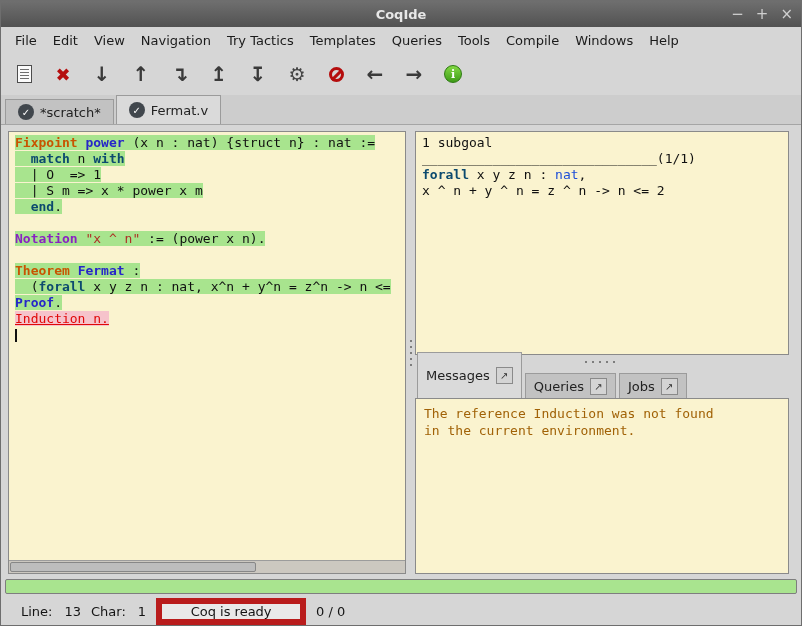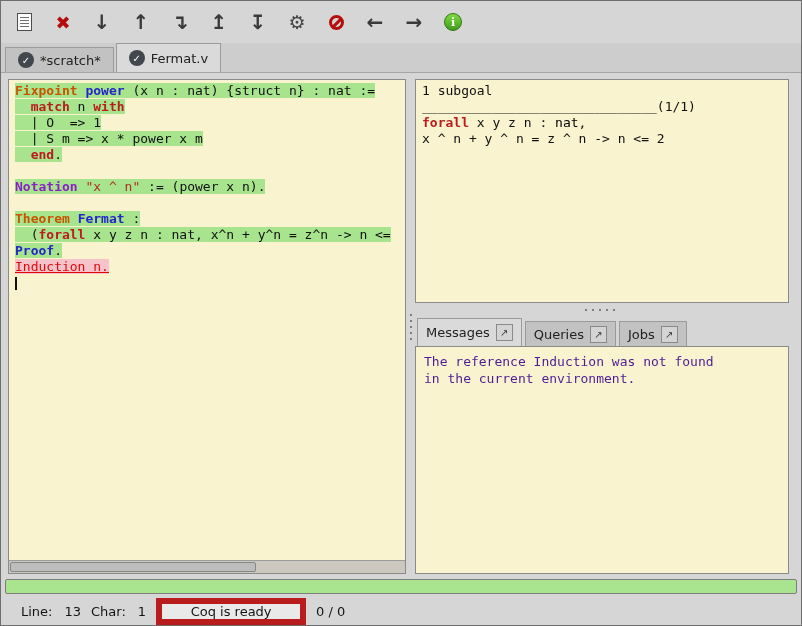--- a/index.html
+++ b/index.html
@@ -61,57 +61,78 @@
   .right-col { flex:1; min-width:0; display:flex; flex-direction:column; }
   .goals-pane { height:224px; flex:none; overflow:hidden; padding:3px 0 0 6px;
                 font-family:"DejaVu Sans Mono", monospace; font-size:13px; line-height:16px; white-space:pre; }
   .hsplit { height:13px; flex:none; display:flex; align-items:center; justify-content:center; }
   .hsplit::before { content:""; height:2px; width:34px;
                     background:repeating-linear-gradient(90deg,#7d7d7d 0 2px, transparent 2px 7px); }
 
   .console-tabs { height:30px; flex:none; display:flex; align-items:flex-end; gap:3px; padding:0 2px; }
   .console-tab { display:flex; align-items:center; gap:6px; padding:0 8px; height:25px;
                  background:#c2c2c2; border:1px solid #9b9b9b; border-bottom:none; font-size:13px; color:#222; }
-  .console-tab.active { background:#dadada; height:28px; }
+  .console-tab.active { background:#dadada; height:46px; }
   .detach { width:17px; height:17px; border:1px solid #8a8a8a; background:#d4d4d4; font-size:10px;
             color:#333; display:flex; align-items:center; justify-content:center; }
   .messages-pane { flex:1; min-height:0; overflow:hidden; padding:6px 0 0 8px;
                    font-family:"DejaVu Sans Mono", monospace; font-size:13px; line-height:17px; white-space:pre; }
 
   
   .tk-plain   { color:#101010; }
   .tk-vernac  { color:#c85400; font-weight:bold; }
   .tk-ident   { color:#2626c8; font-weight:bold; }
-  .tk-type    { color:#000000; }
-  .tk-gallina { color:#b91c1c; font-weight:bold; }
+  .tk-type    { color:#1d4ed8; }
+  .tk-gallina { color:#0c4a6e; font-weight:bold; }
   .tk-notation{ color:#8a22c2; font-weight:bold; }
   .tk-string  { color:#ae3026; }
   .tk-error   { color:#e00808; text-decoration:underline; }
-  .tk-msgerr  { color:#4c1d95; }
+  .tk-msgerr  { color:#a16207; }
   .hl-processed { background:#a8e48e; }
   .hl-error     { background:#f6c3cb; }
   .caret { display:inline-block; width:2px; height:13px; background:#111; vertical-align:middle; }
 
   
   .progress { height:15px; flex:none; margin:3px 4px; background:#a9e48f;
               border:1px solid #7e7e7e; border-radius:2px; }
   .statusbar { height:28px; flex:none; display:flex; align-items:center; font-size:13px;
                color:#141414; padding:0 10px; background:#d6d6d6; }
   .status-left { flex:1; }
   .stat-label { margin-left:10px; }
   .stat-value { margin-left:12px; }
   .coq-status-box { border:6px solid #b91c1c; background:#e9e9e9; padding:0 0; width:150px;
                     text-align:center; margin:12px 10px; }
 </style>
 </head>
 <body>
 
 <div class="window">
 
-
+  <div class="titlebar">
+    <span class="title">CoqIde</span>
+    <span class="win-controls">
+      <span class="win-btn">−</span>
+      <span class="win-btn">+</span>
+      <span class="win-btn">×</span>
+    </span>
+  </div>
+
+  <div class="menubar">
+    <span class="menu-item">File</span>
+    <span class="menu-item">Edit</span>
+    <span class="menu-item">View</span>
+    <span class="menu-item">Navigation</span>
+    <span class="menu-item">Try Tactics</span>
+    <span class="menu-item">Templates</span>
+    <span class="menu-item">Queries</span>
+    <span class="menu-item">Tools</span>
+    <span class="menu-item">Compile</span>
+    <span class="menu-item">Windows</span>
+    <span class="menu-item">Help</span>
+  </div>
 
   <div class="toolbar">
     <button class="tb-btn">
         <span class="ic-new"></span>
       </button>
     <button class="tb-btn">
         <span class="glyph red">✖</span>
       </button>
     <button class="tb-btn">
         <span class="glyph">↓</span>

